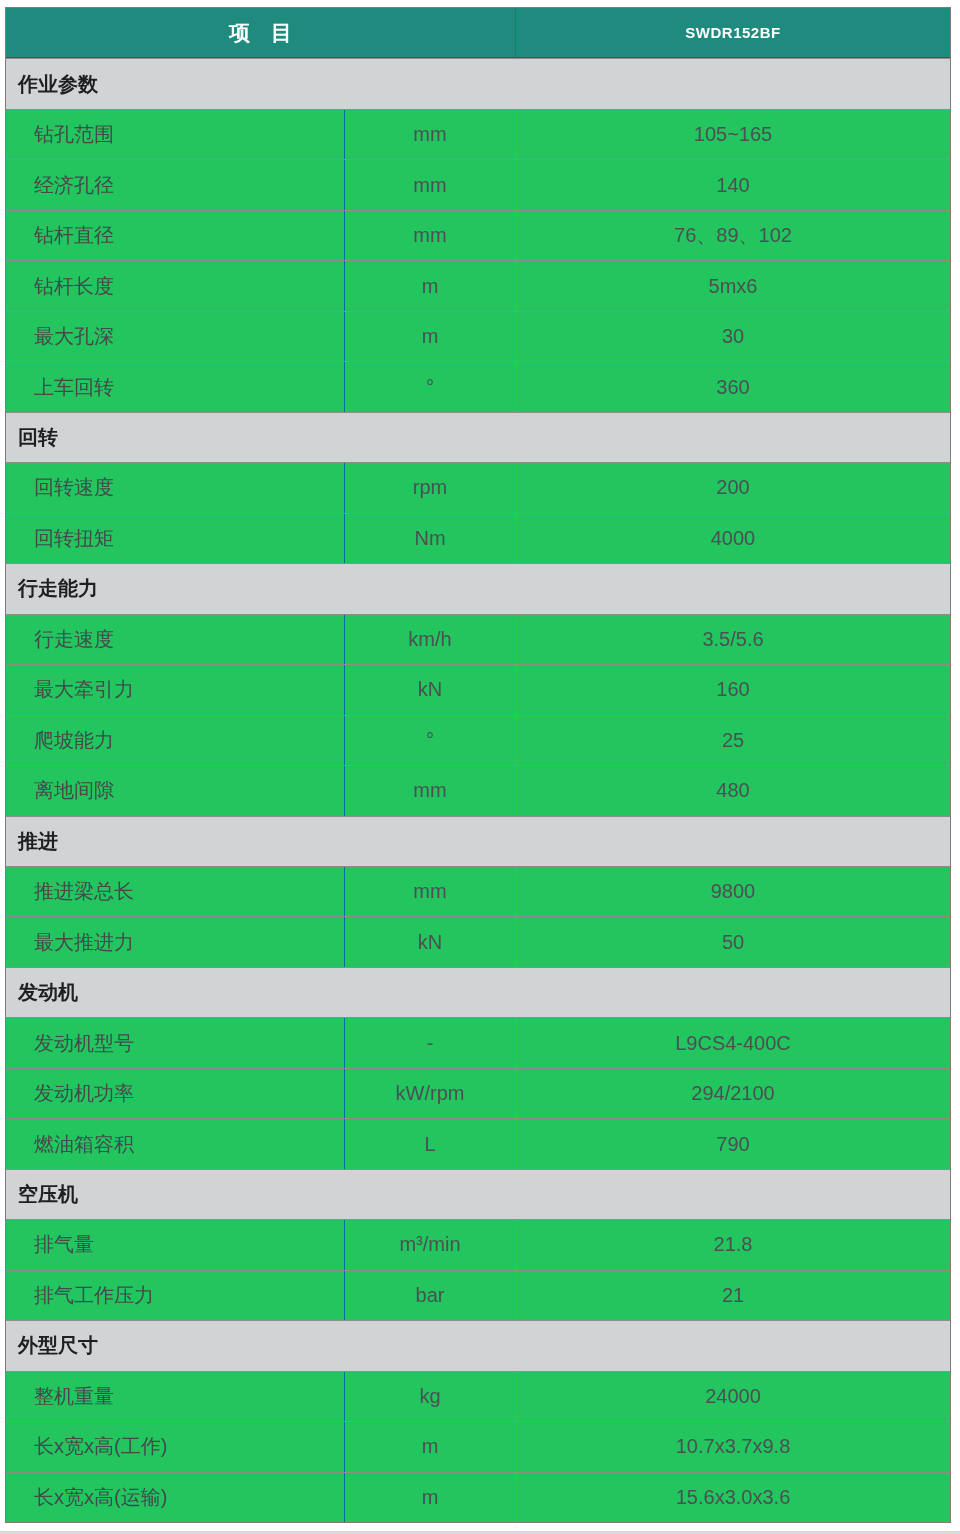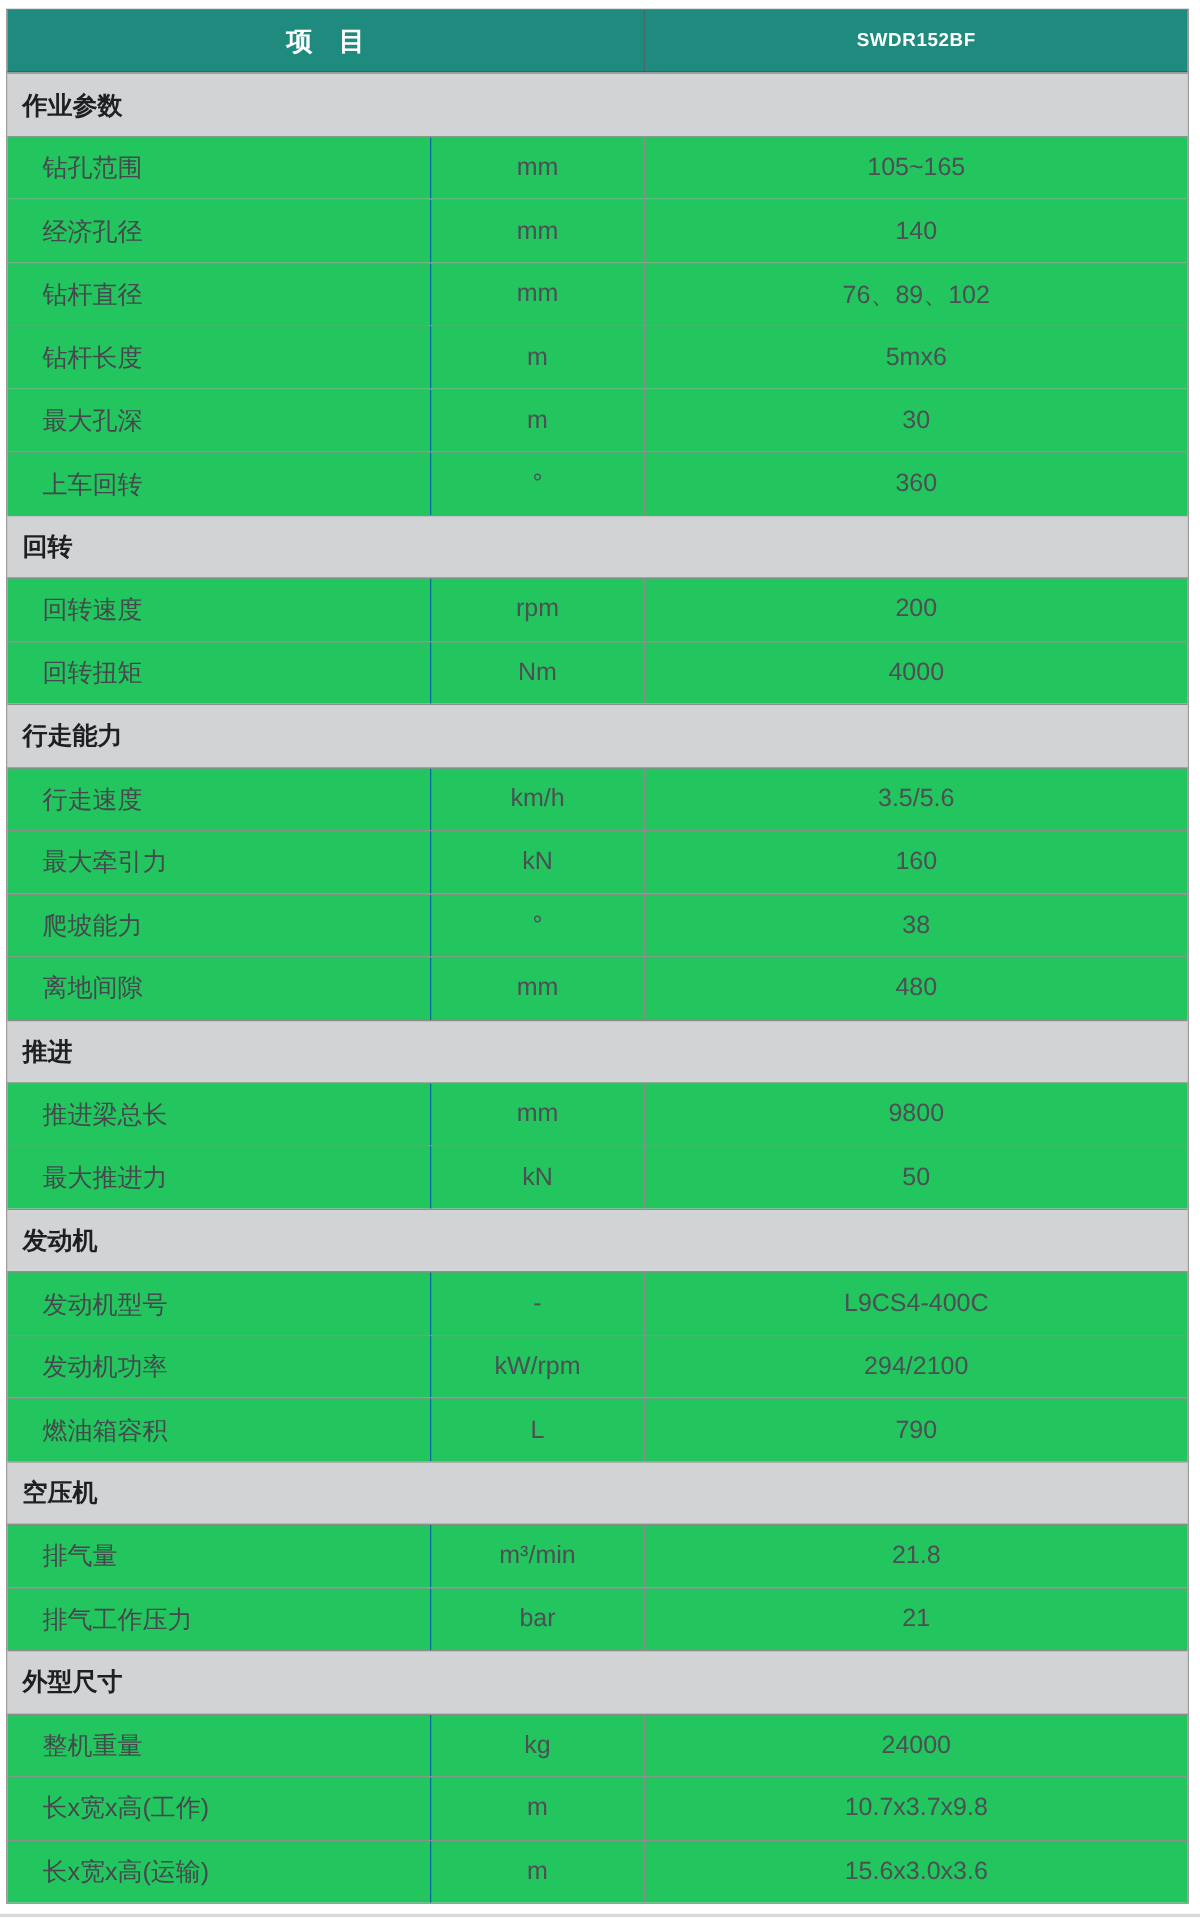--- a/index.html
+++ b/index.html
@@ -175,21 +175,21 @@
 
   <div class="row data-row">
     <div class="cell cell-name">最大牵引力</div>
     <div class="cell cell-unit">kN</div>
     <div class="cell cell-value">160</div>
   </div>
 
   <div class="row data-row">
     <div class="cell cell-name">爬坡能力</div>
     <div class="cell cell-unit">°</div>
-    <div class="cell cell-value">38</div>
+    <div class="cell cell-value">25</div>
   </div>
 
   <div class="row data-row">
     <div class="cell cell-name">离地间隙</div>
     <div class="cell cell-unit">mm</div>
     <div class="cell cell-value">480</div>
   </div>
 
   <div class="row section-row">
     <span>推进</span>

